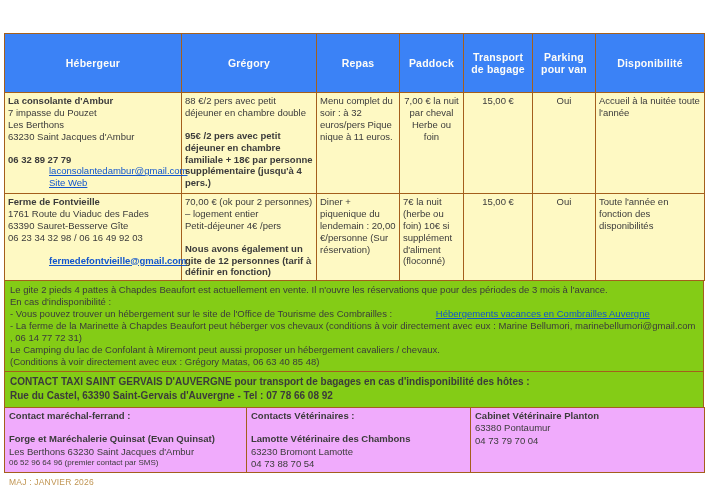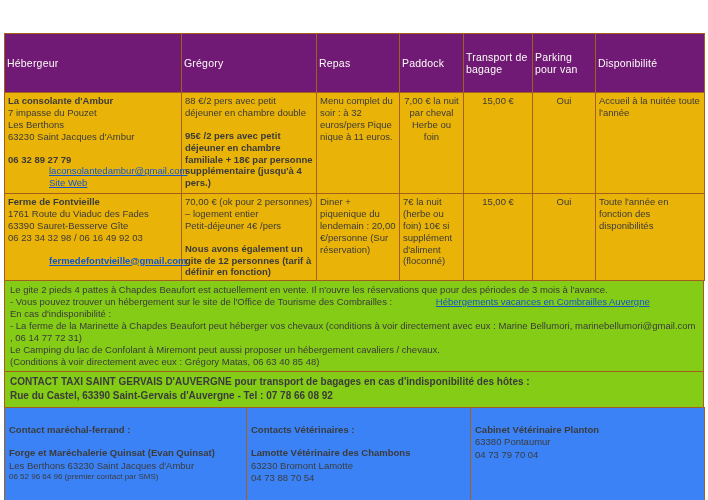--- a/index.html
+++ b/index.html
@@ -16,39 +16,39 @@
   table.main, table.contacts {
     border-collapse: collapse;
     table-layout: fixed;
     width: 700px;
   }
   table.main th, table.main td,
   table.contacts td {
     border: 1.6px solid #a45f1c;
   }
   table.main th {
-    background: #701a75;
+    background: #3b82f6;
     color: #fdfcf8;
     font-size: 10.5px;
-    font-weight: normal;
+    font-weight: bold;
     letter-spacing: 0.2px;
-    text-align: left;
+    text-align: center;
     vertical-align: middle;
     padding: 2px;
   }
   thead tr { height: 59px; }
   tr.row1 { height: 101px; }
   tr.row2 { height: 77px; }
 
   table.main td {
     font-size: 9.5px;
     line-height: 1.25;
     padding: 2px 3px;
     vertical-align: top;
-    background: #eab308;
+    background: #fef9c3;
   }
   td.v-mid { vertical-align: middle; }
   td.t-center { text-align: center; }
 
   p { margin: 0; }
   p.gap { margin-top: 11px; font-weight: bold; }
   .bold { font-weight: bold; }
   a { color: #1155cc; text-decoration: underline; cursor: pointer; padding-left: 41px; }
 
   .box {
@@ -65,24 +65,24 @@
     min-height: 38px;
     font-weight: bold;
     font-size: 10px;
     line-height: 1.4;
   }
 
   table.contacts { margin-top: -1.6px; }
   table.contacts td {
     font-size: 9.5px;
     line-height: 1.3;
-    padding: 16px 4px;
+    padding: 2px 4px;
     vertical-align: top;
     height: 63px;
-    background: #3b82f6;
+    background: #f0abfc;
   }
   td.offset-top { padding-top: 26px; }
   .small { font-size: 8px; }
 
   .footer {
     color: #c09552;
     font-size: 8.5px;
     margin: 4px 0 0 5px;
     letter-spacing: 0.2px;
   }
@@ -171,22 +171,22 @@
         </td>
         <td class="v-mid">
           <p>Toute l'année en fonction des disponibilités</p>
         </td>
       </tr>
     </tbody>
   </table>
 
   <div class="box notes">
     <p>Le gite 2 pieds 4 pattes à Chapdes Beaufort est actuellement en vente. Il n'ouvre les réservations que pour des périodes de 3 mois à l'avance.</p>
+    <p>En cas d'indisponibilité :</p>
     <p><span>- Vous pouvez trouver un hébergement sur le site de l'Office de Tourisme des Combrailles : </span><a>Hébergements vacances en Combrailles Auvergne</a></p>
-    <p>En cas d'indisponibilité :</p>
     <p>- La ferme de la Marinette à Chapdes Beaufort peut héberger vos chevaux (conditions à voir directement avec eux : Marine Bellumori, marinebellumori@gmail.com , 06 14 77 72 31)</p>
     <p>Le Camping du lac de Confolant à Miremont peut aussi proposer un hébergement cavaliers / chevaux.</p>
     <p>(Conditions à voir directement avec eux : Grégory Matas, 06 63 40 85 48)</p>
   </div>
 
   <div class="box taxi">
     <p>CONTACT TAXI SAINT GERVAIS D'AUVERGNE pour transport de bagages en cas d'indisponibilité des hôtes :</p>
     <p>Rue du Castel, 63390 Saint-Gervais d'Auvergne - Tel : 07 78 66 08 92</p>
   </div>
 

